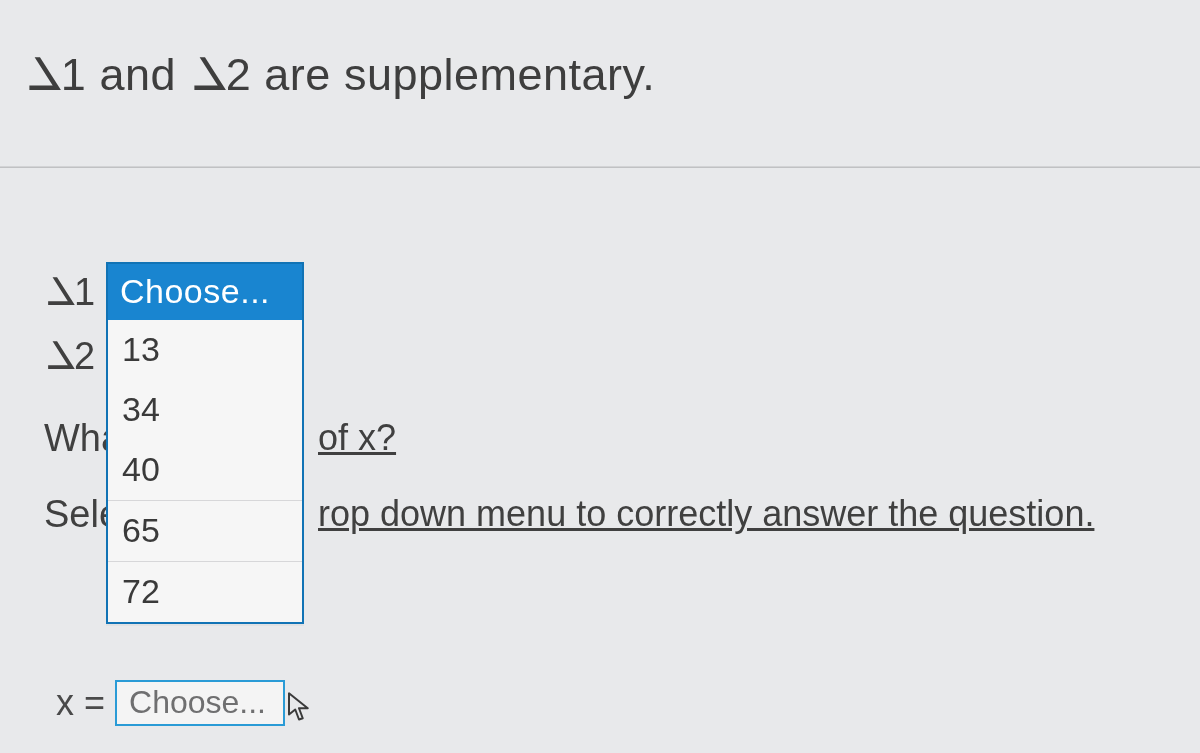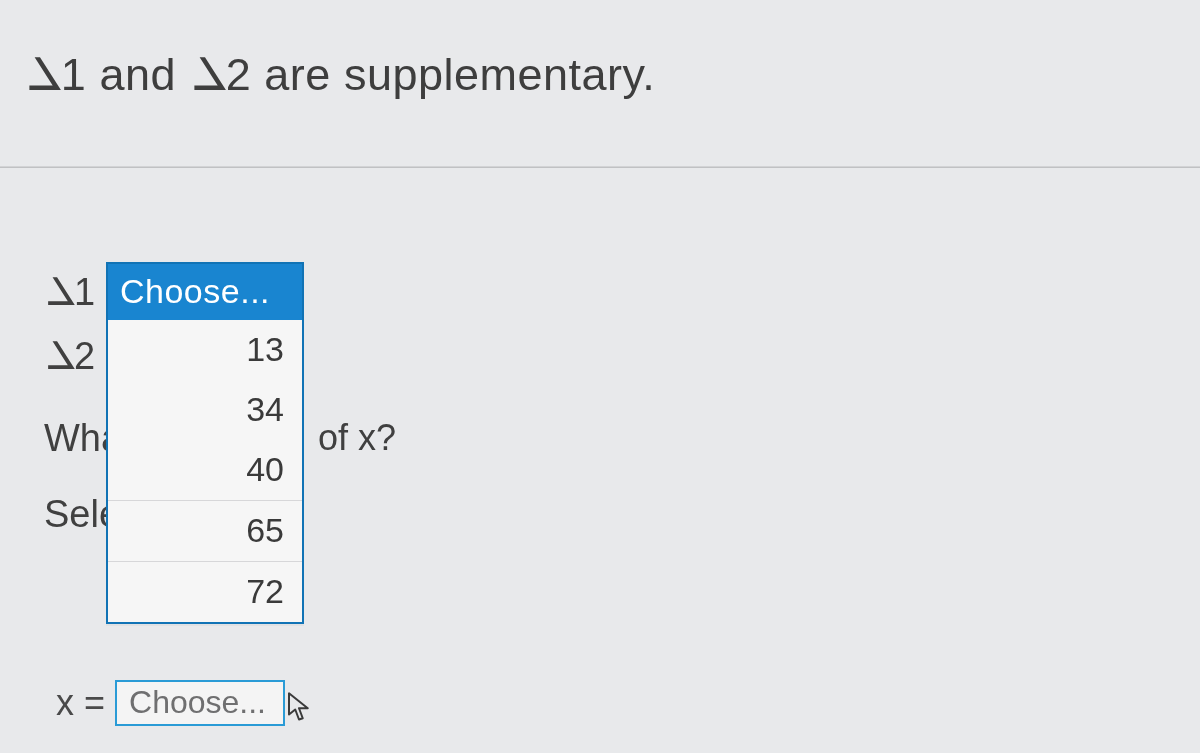--- a/index.html
+++ b/index.html
@@ -53,20 +53,21 @@
     color: #404040;
     height: 64px;
   }
   .row .lead {
     width: 64px;
     white-space: nowrap;
   }
   .row .trail {
     margin-left: 210px;
     font-size: 36px;
+    text-decoration: underline;
   }
   .dropdown-open {
     position: absolute;
     left: 106px;
     top: 262px;
     width: 198px;
     background: #fafafa;
     border: 2px solid #1173b5;
     box-shadow: 0 2px 0 rgba(0,0,0,0.03);
     z-index: 10;
@@ -78,21 +79,21 @@
     padding: 10px 12px 12px 12px;
     line-height: 1;
     letter-spacing: 0.5px;
   }
   .dd-option {
     font-size: 34px;
     color: #3a3a3a;
     padding: 12px 18px 14px 14px;
     background: #f6f6f6;
     border: none;
-    text-align: right;
+    text-align: left;
     width: 100%;
     line-height: 1;
     cursor: pointer;
   }
   .dd-divider {
     height: 1px;
     background: #d7d7d9;
     margin: 0;
   }
   
@@ -144,20 +145,21 @@
     </div>
     <div class="row">
       <span class="lead"><span class="angle-sym">∠</span><span>2</span></span>
     </div>
     <div class="row" style="margin-top:18px">
       <span class="lead">Wha</span>
       <span class="trail">of x?</span>
     </div>
     <div class="row" style="margin-top:12px">
       <span class="lead">Sele</span>
+      <span class="trail" style="margin-left:210px">rop down menu to correctly answer the question.</span>
     </div>
   </div>
 
   <div class="dropdown-open">
     <div class="dd-selected">Choose...</div>
     <button class="dd-option">13</button>
     <button class="dd-option">34</button>
     <button class="dd-option">40</button>
     <div class="dd-divider"></div>
     <button class="dd-option">65</button>

